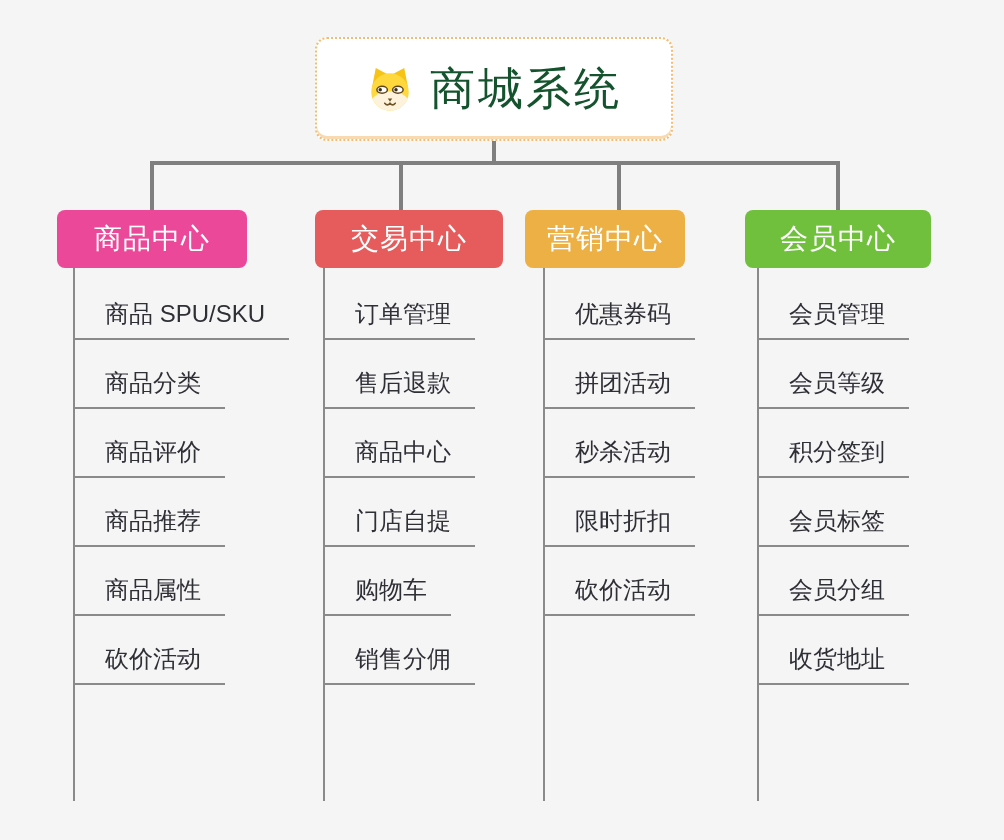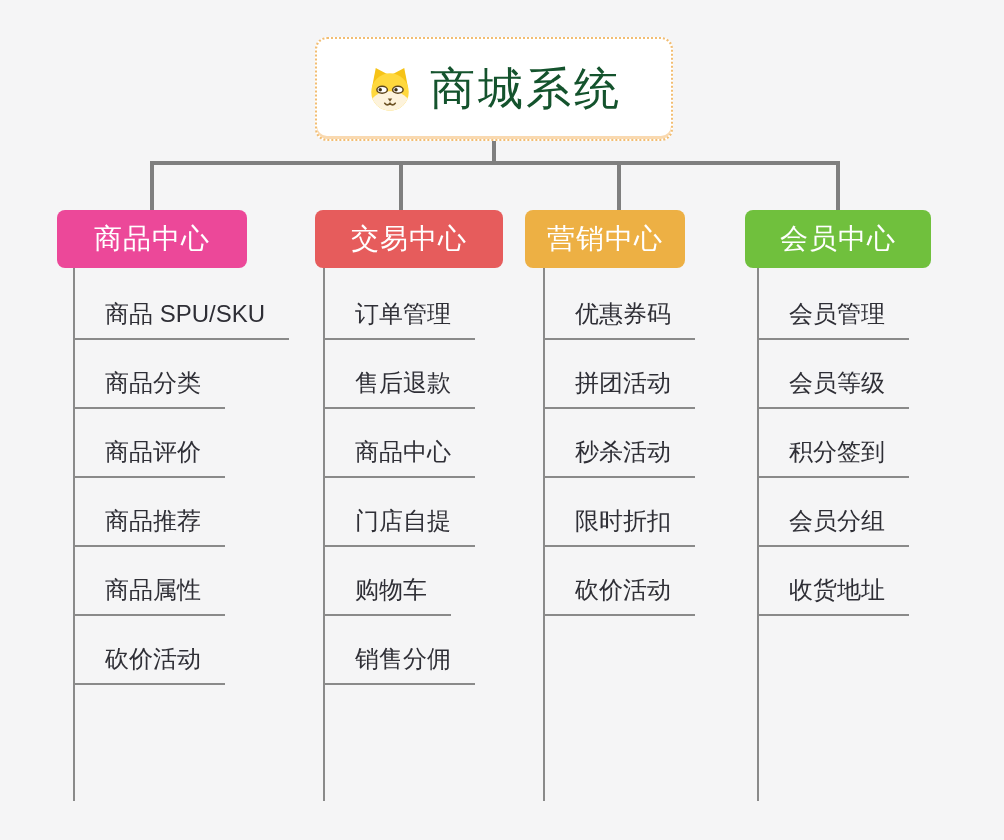--- a/index.html
+++ b/index.html
@@ -208,18 +208,21 @@
   <div class="leaf first">
       <span class="leaf-label">会员管理</span>
     </div>
   <div class="leaf">
       <span class="leaf-label">会员等级</span>
     </div>
   <div class="leaf">
       <span class="leaf-label">积分签到</span>
     </div>
   <div class="leaf">
+      <span class="leaf-label">会员标签</span>
+    </div>
+  <div class="leaf">
       <span class="leaf-label">会员分组</span>
     </div>
   <div class="leaf">
       <span class="leaf-label">收货地址</span>
     </div>
 </div>
 
 </body></html>

